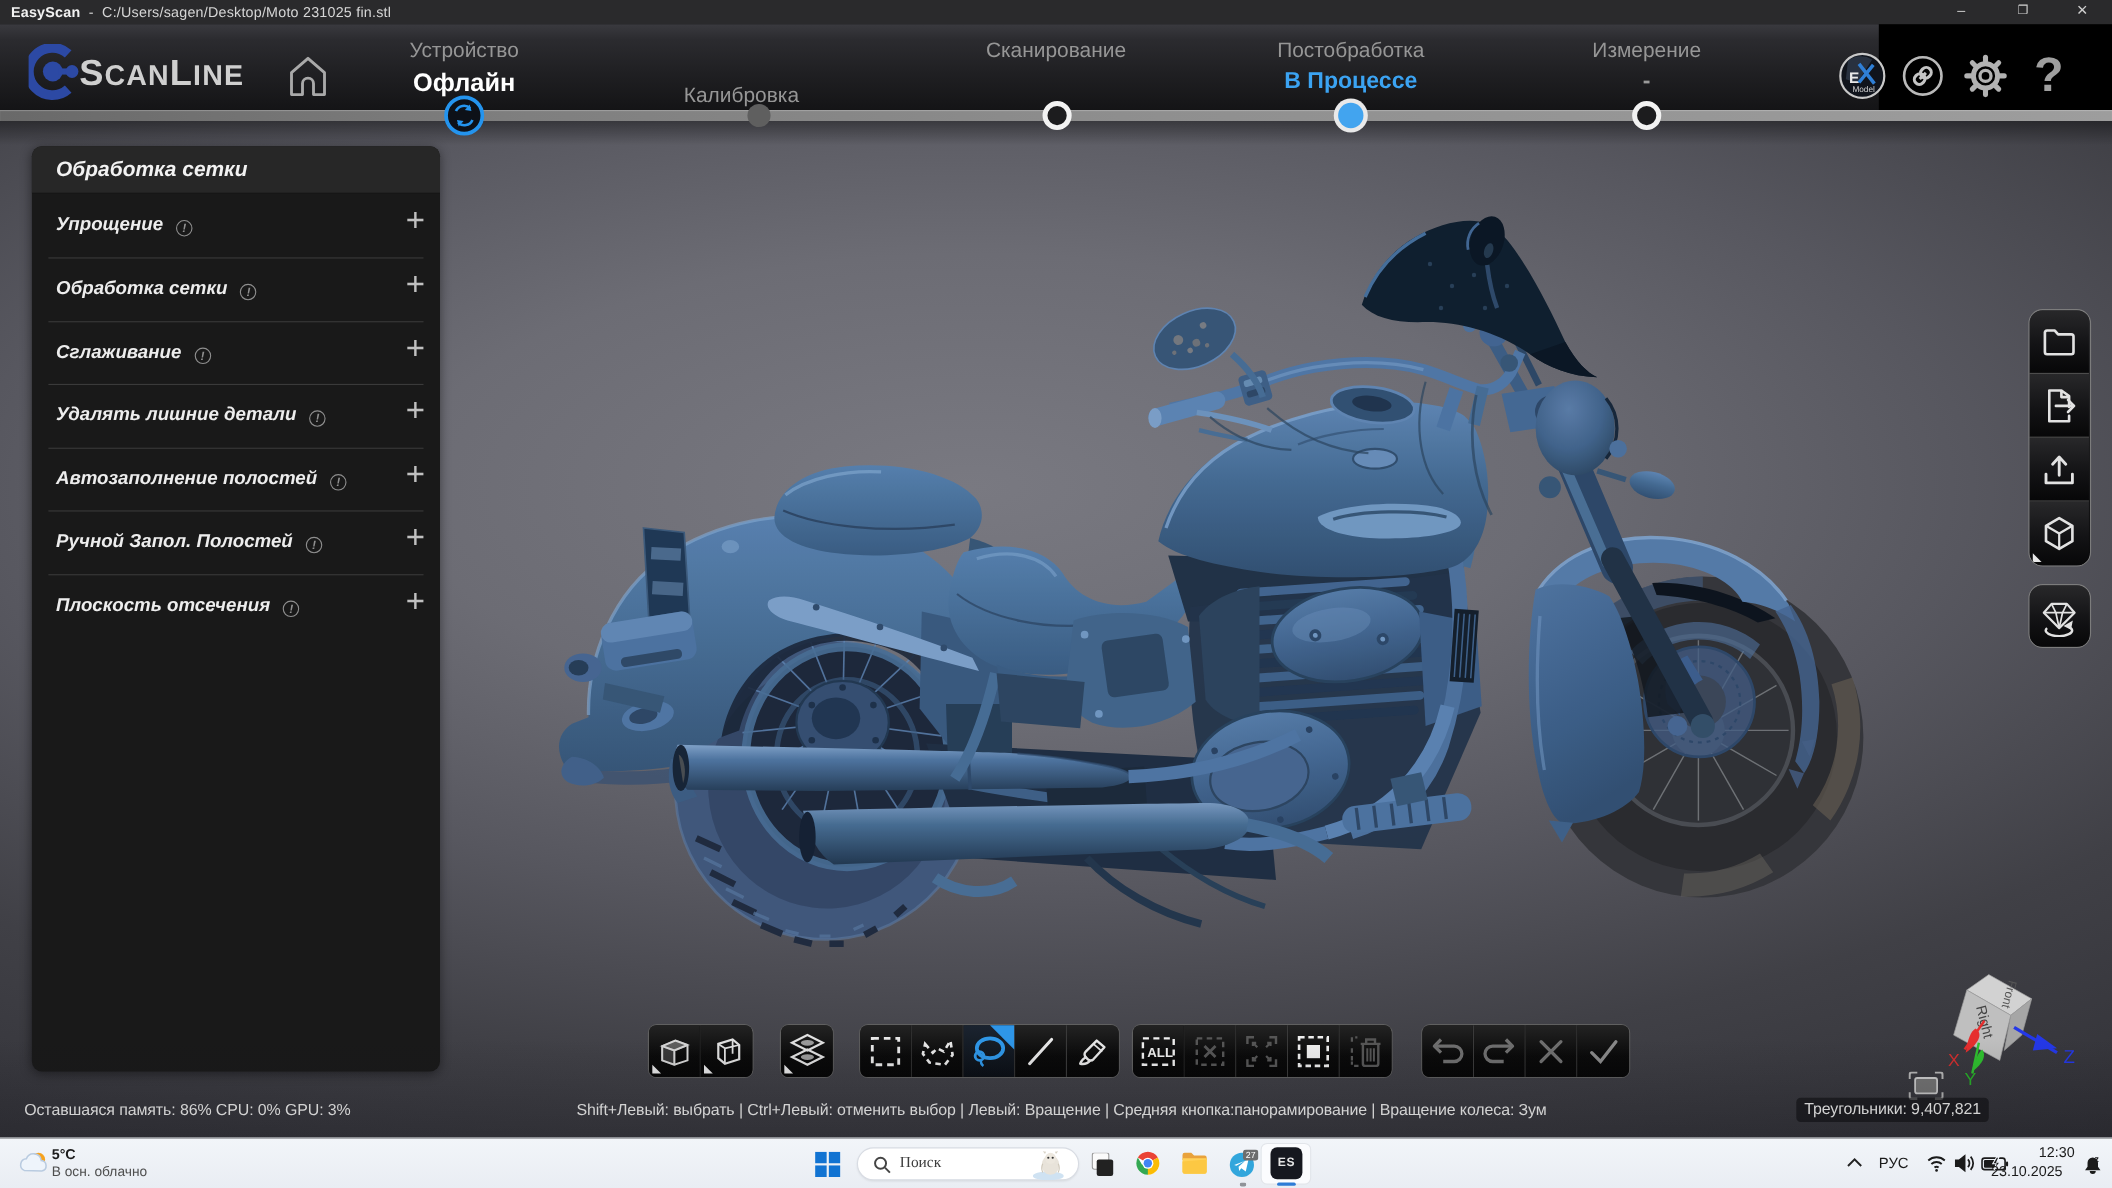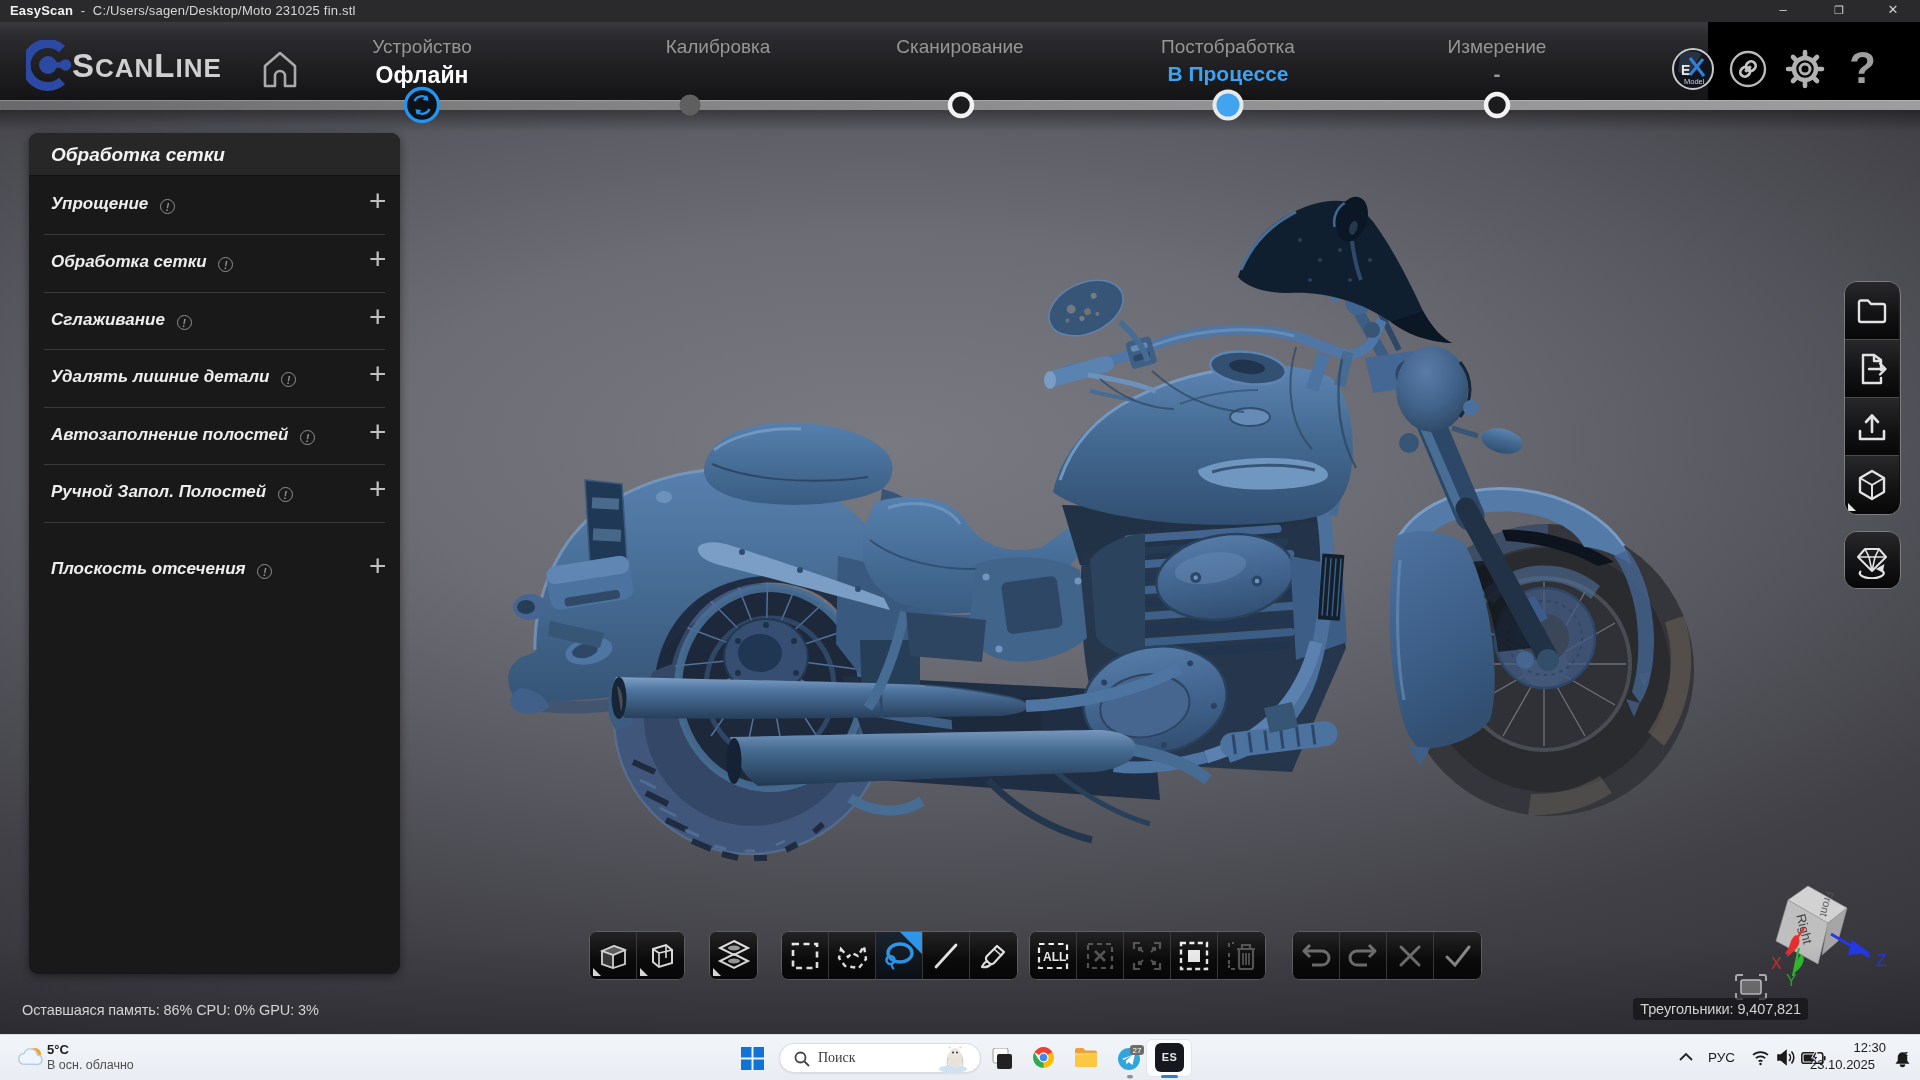--- a/index.html
+++ b/index.html
@@ -76,21 +76,21 @@
 
 <div id="titlebar">
   <div class="t"><b>EasyScan</b>&nbsp;&nbsp;-&nbsp;&nbsp;C:/Users/sagen/Desktop/Moto 231025 fin.stl</div>
   <div class="winbtn" style="left:1776px;">–</div>
   <div class="winbtn" style="left:1832px; font-size:11px;">❐</div>
   <div class="winbtn" style="left:1886px;">✕</div>
 </div>
 
 <div id="nav">
   <div class="tab" style="left:312px;">Устройство</div>
-  <div class="tab" style="left:608px;">Калибровка</div>
+  <div class="tab" style="left:564px;margin-top:41px;">Калибровка</div>
   <div class="tab" style="left:850px;">Сканирование</div>
   <div class="tab" style="left:1118px;">Постобработка</div>
   <div class="tab" style="left:1387px;">Измерение</div>
   <div class="tabsub" style="left:302px; color:#ffffff; font-size:23px;">Офлайн</div>
   <div class="tabsub" style="left:1108px; color:#3ba3f2;">В Процессе</div>
   <div class="tabsub" style="left:1377px; color:#9a9a9a;">-</div>
 
   <svg class="abs" style="left:26px; top:18px;" width="280" height="60" viewBox="0 0 280 60">
     <path d="M36,9 A21.5,21.5 0 1 0 36,41" stroke="#2c49a4" stroke-width="9" fill="none"></path>
     <circle cx="22" cy="25" r="9" fill="#2c49a4"></circle>
@@ -541,21 +541,21 @@
     <div class="prow" style="top:275px;padding-left:21px;">
         <span class="lbl">Автозаполнение полостей <span class="inf">!</span></span>
         <span class="plus">+</span>
       </div>
     <div class="psep" style="top:331px;"></div>
     <div class="prow" style="top:332px;">
         <span class="lbl">Ручной Запол. Полостей <span class="inf">!</span></span>
         <span class="plus">+</span>
       </div>
     <div class="psep" style="top:389px;"></div>
-    <div class="prow" style="top:390px;margin-top:19px;">
+    <div class="prow" style="top:390px;">
         <span class="lbl">Плоскость отсечения <span class="inf">!</span></span>
         <span class="plus">+</span>
       </div>
   </div>
 
   <div id="rtools">
     <div class="rgrp">
       <div class="rbtn">
           <svg width="34" height="34" viewBox="0 0 34 34" fill="none" stroke="#e2e2e2" stroke-width="2.4" stroke-linejoin="round">
             <path d="M4,9 L4,26 a2,2 0 0 0 2,2 L28,28 a2,2 0 0 0 2,-2 L30,12 a2,2 0 0 0 -2,-2 L16,10 L13,6.5 L6,6.5 a2,2 0 0 0 -2,2.5 Z"></path>
@@ -736,20 +736,21 @@
 
   <svg class="abs" style="left:1735px; top:864px;" width="32" height="26" viewBox="0 0 32 26" fill="none" stroke="#b9b9b9" stroke-width="2">
     <path d="M1,7 L1,3 a2,2 0 0 1 2,-2 L8,1 M24,1 L29,1 a2,2 0 0 1 2,2 L31,7 M31,19 L31,23 a2,2 0 0 1 -2,2 L24,25 M8,25 L3,25 a2,2 0 0 1 -2,-2 L1,19"></path>
     <rect x="6" y="6" width="20" height="14" rx="2" fill="#757575" stroke="#cfcfcf" stroke-width="1.6"></rect>
   </svg>
 
   <div style="position:absolute; left:0; bottom:0; width:1920px; height:90px; background:linear-gradient(rgba(22,22,28,0), rgba(20,20,26,.2) 75%, rgba(18,18,24,.26));"></div>
 
   <div id="statusrow">
     <span class="abs" style="left:22px; top:4px;">Оставшаяся память: 86% CPU: 0% GPU: 3%</span>
+    <span class="abs" style="left:524px; top:4px;">Shift+Левый: выбрать | Ctrl+Левый: отменить выбор | Левый: Вращение | Средняя кнопка:панорамирование | Вращение колеса: Зум</span>
     <span class="abs badge" style="right:112px; top:0px;">Треугольники: 9,407,821</span>
   </div>
 </div>
 
 <div id="taskbar">
 
   <svg class="tbi" style="left:17px; top:9px;" width="30" height="28" viewBox="0 0 30 28">
     <circle cx="18" cy="10" r="6" fill="#f6a21d"></circle>
     <path d="M5,20 a5.5,5.5 0 0 1 2,-10.5 a7,7 0 0 1 13.5,1.5 a4.8,4.8 0 0 1 0.5,9.5 Z" fill="#eef4fb" stroke="#b9cbe0" stroke-width="1.4"></path>
   </svg>

